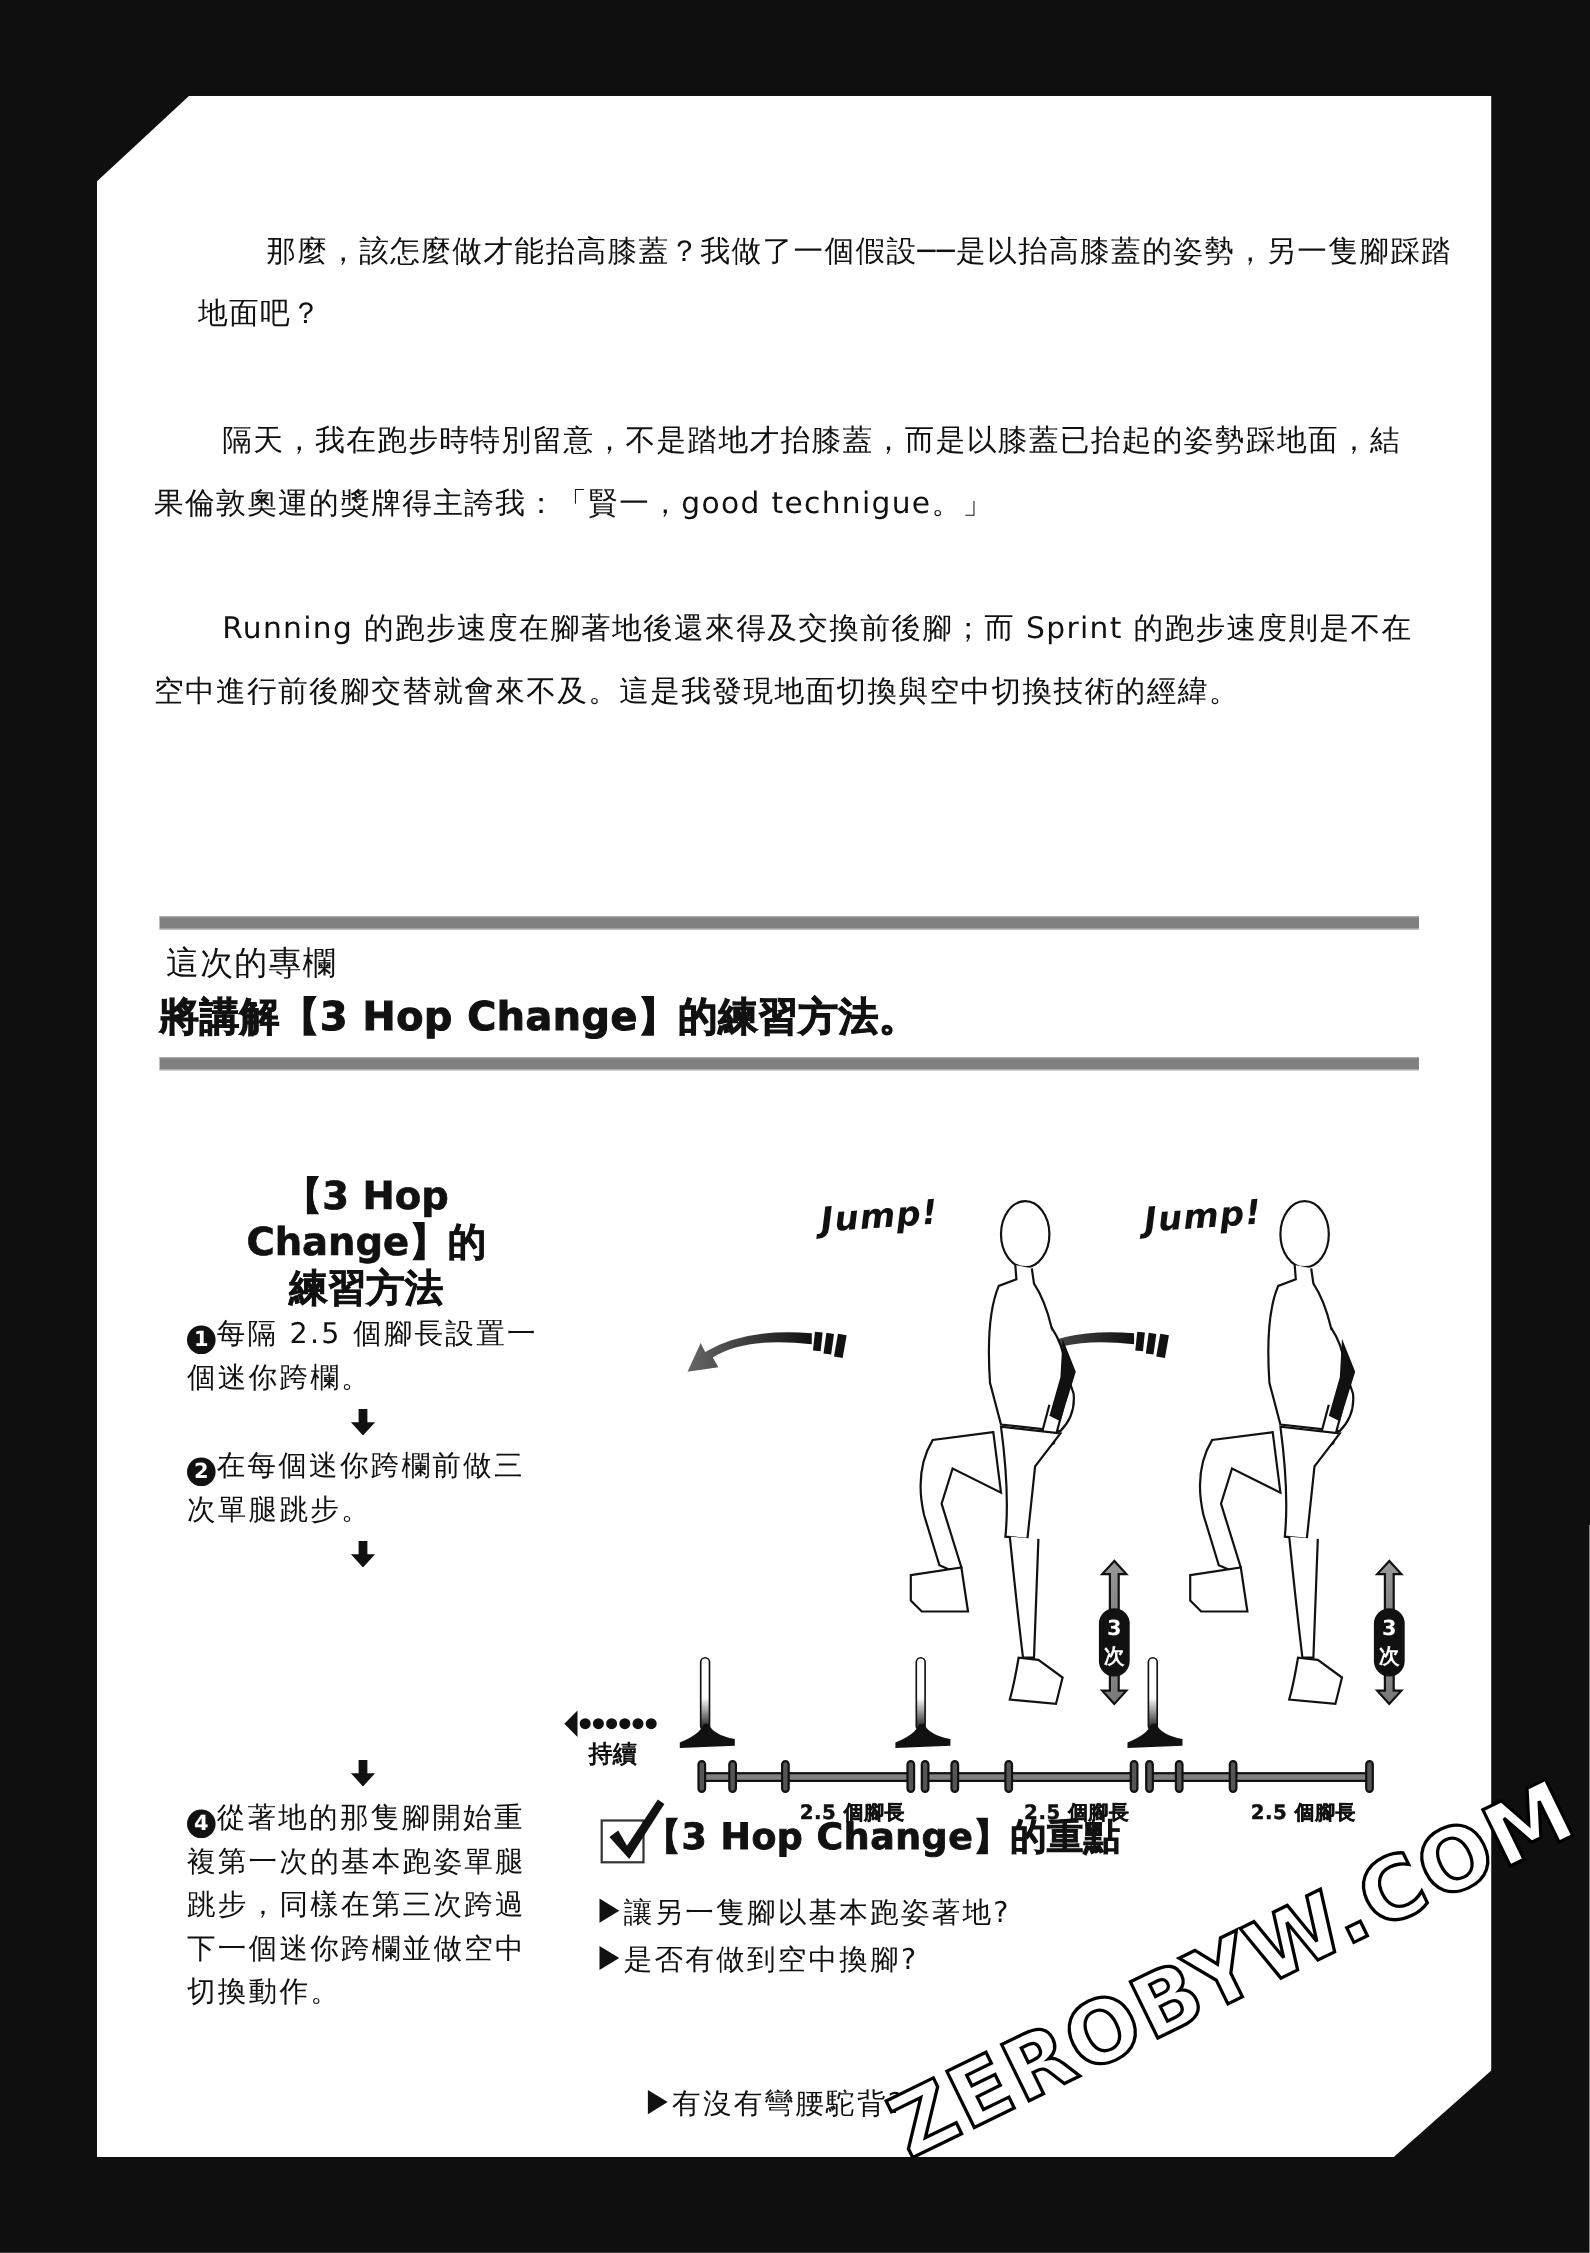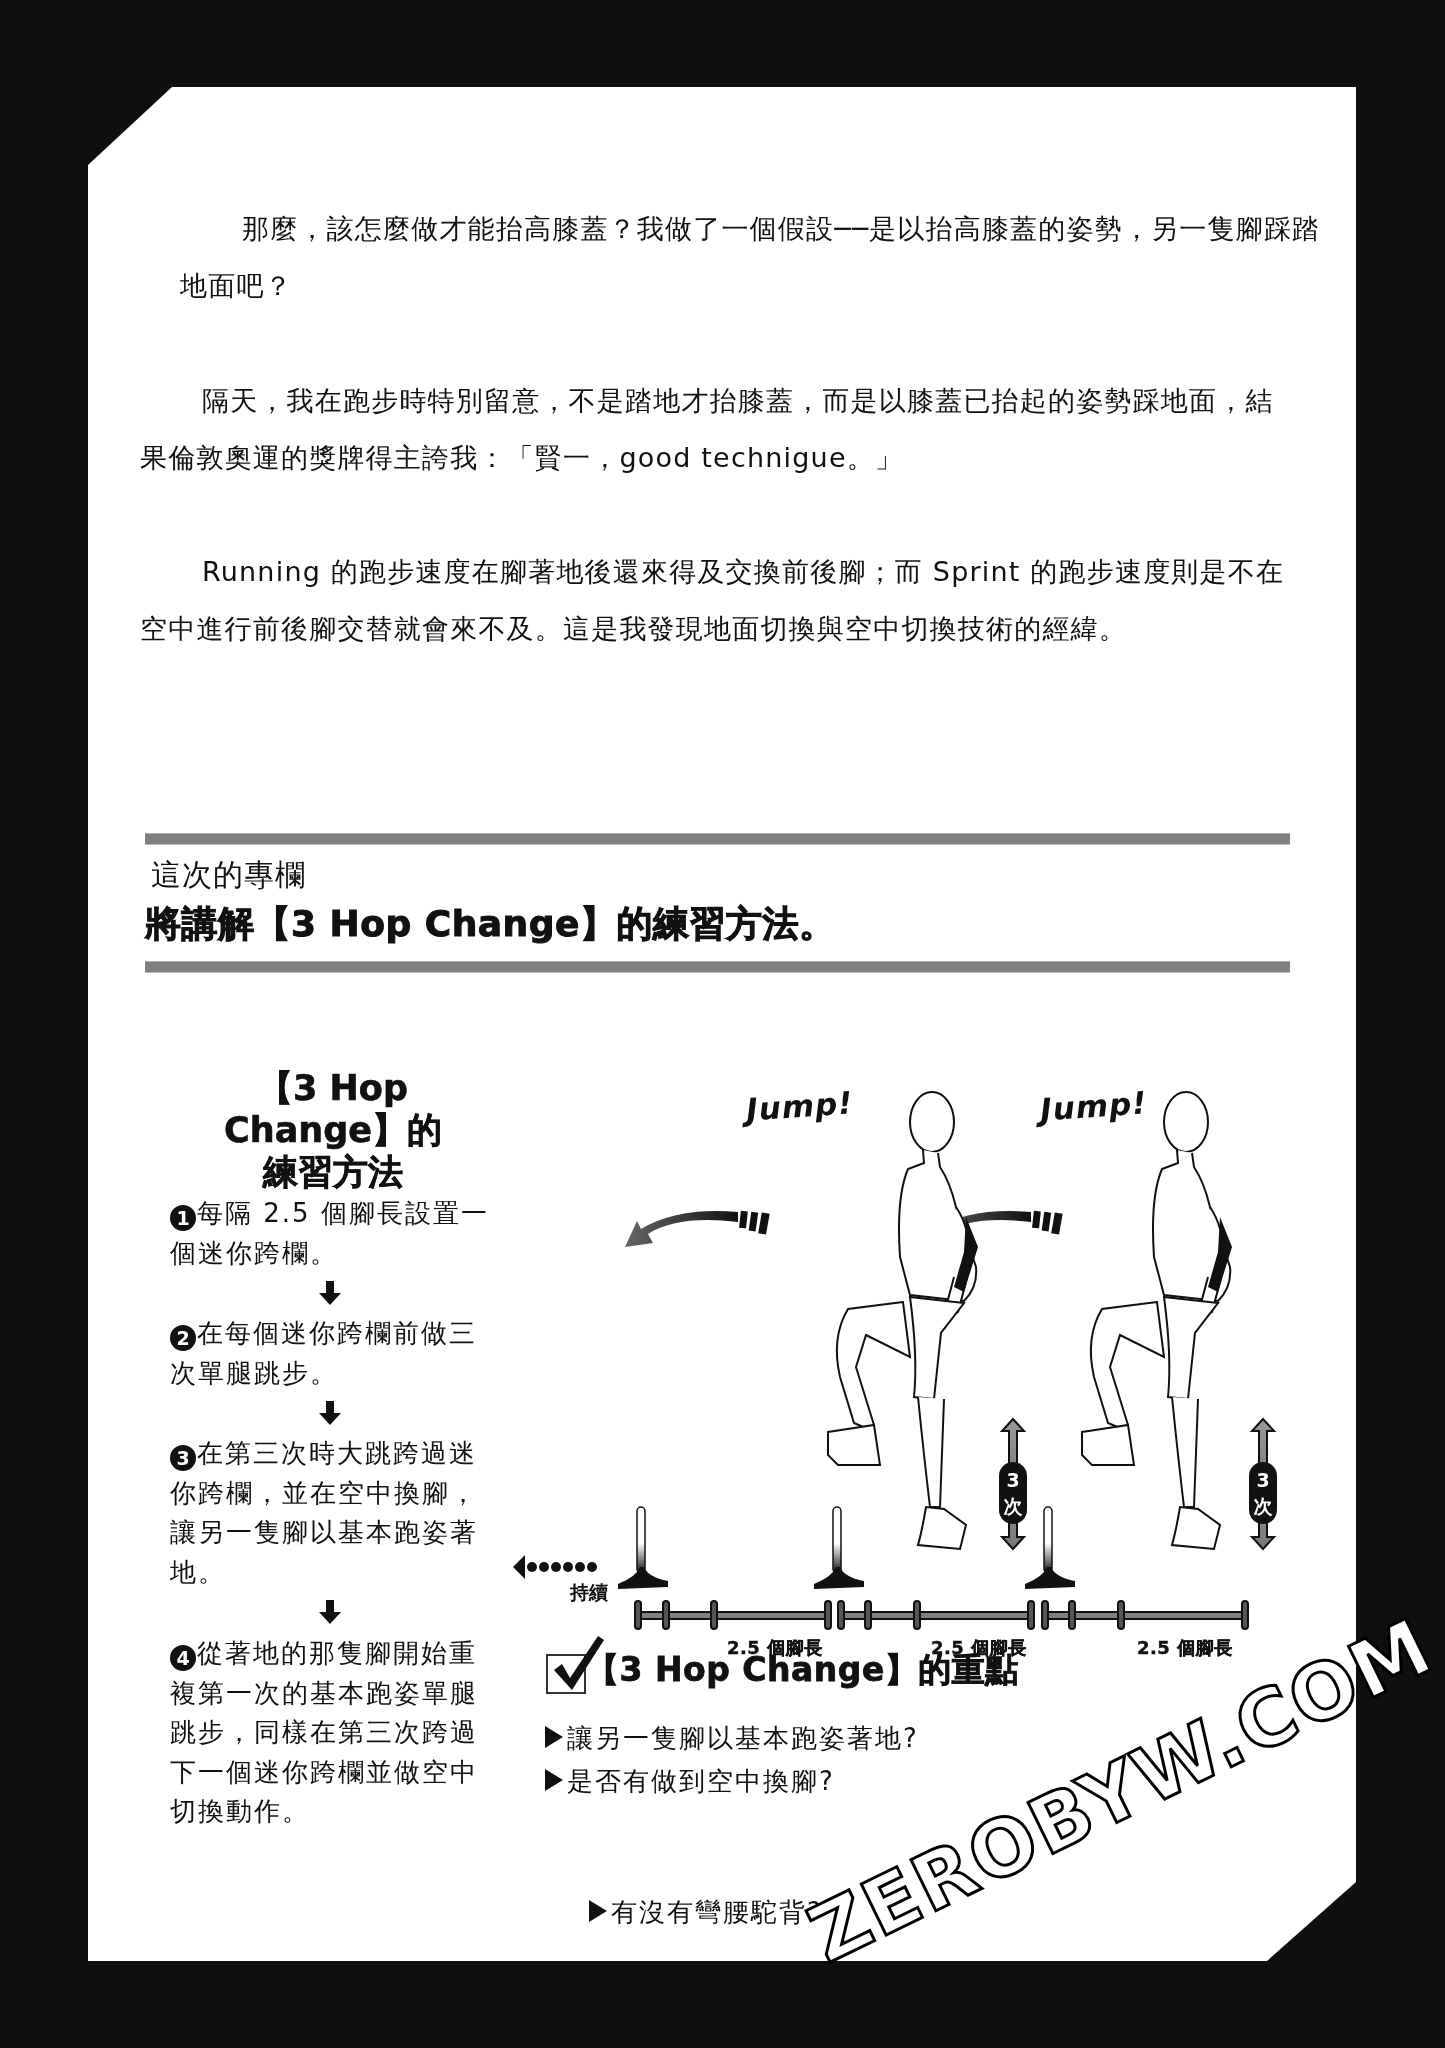--- a/index.html
+++ b/index.html
@@ -21,21 +21,21 @@
   .steps-title { position:absolute; left:80px; width:330px; text-align:center; font-size:35px; font-weight:bold; line-height:42px; -webkit-text-stroke:0.6px #111; }
   .step { position:absolute; left:82px; width:330px; font-size:26px; line-height:39.5px; letter-spacing:2px; margin:0; }
   .num { display:inline-block; width:26px; height:26px; border-radius:50%; background:#111; color:#fff; font-size:19px; font-weight:bold; line-height:26px; text-align:center; vertical-align:-3px; letter-spacing:0; margin-right:1px; }
   .down-arrow { position:absolute; left:231px; width:22px; height:24px; }
 
   
   .diagram { position:absolute; left:0; top:0; width:1268px; height:1874px; pointer-events:none; }
   .jump-text { position:absolute; font-size:31px; font-weight:bold; font-style:italic; transform:rotate(-4deg); letter-spacing:1px; }
   .count-pill { position:absolute; width:28px; height:62px; background:#111; border-radius:14px; color:#fff; font-weight:bold; font-size:19px; line-height:26px; text-align:center; padding-top:5px; box-sizing:border-box; }
   .foot-label { position:absolute; font-size:18px; font-weight:bold; letter-spacing:0.5px;margin-left:42px; -webkit-text-stroke:0.4px #111; }
-  .continue-label { position:absolute; font-size:19px; font-weight:bold;margin-left:35px; }
+  .continue-label { position:absolute; font-size:22px; font-weight:bold; }
 
   
   .check-title { position:absolute; left:498px; top:1561px; font-size:33px; font-weight:bold; -webkit-text-stroke:0.8px #111; letter-spacing:0.5px; }
   .checkbox { position:absolute; left:458px; top:1567px; width:40px; height:40px; border:2px solid #333; box-sizing:border-box; }
   .check-item { position:absolute; left:457px; font-size:26px; letter-spacing:2px; }
   .tri { display:inline-block; width:0; height:0; border-left:18px solid #111; border-top:11px solid transparent; border-bottom:11px solid transparent; vertical-align:-1px; margin-right:4px; }
 
   .watermark { position:absolute; left:835px; top:1890px; font-size:78px; font-weight:bold; font-family:"DejaVu Sans",sans-serif; color:#fff; -webkit-text-stroke:3px #000; transform:rotate(-26deg); transform-origin:left bottom; letter-spacing:2px; white-space:nowrap; }
 </style>
 </head>
@@ -64,23 +64,20 @@
       <path d="M7 0h8v12h7L11 24 0 12h7z" fill="#111"></path>
     </svg>
 
   <p class="step" style="top:1227px;">
     <span class="num">2</span><span>在每個迷你跨欄前做三次單腿跳步。</span>
   </p>
   <svg class="down-arrow" style="top:1314px;" viewBox="0 0 22 24">
       <path d="M7 0h8v12h7L11 24 0 12h7z" fill="#111"></path>
     </svg>
 
-  <p class="step" style="top:1347px;">
-    <span class="num">3</span><span>在第三次時大跳跨過迷你跨欄，並在空中換腳，讓另一隻腳以基本跑姿著地。</span>
-  </p>
   <svg class="down-arrow" style="top:1513px;" viewBox="0 0 22 24">
       <path d="M7 0h8v12h7L11 24 0 12h7z" fill="#111"></path>
     </svg>
 
   <p class="step" style="top:1547px;">
     <span class="num">4</span><span>從著地的那隻腳開始重複第一次的基本跑姿單腿跳步，同樣在第三次跨過下一個迷你跨欄並做空中切換動作。</span>
   </p>
 
   <div class="diagram">
     <svg width="1268" height="1874" style="position:absolute;left:0;top:0;">

